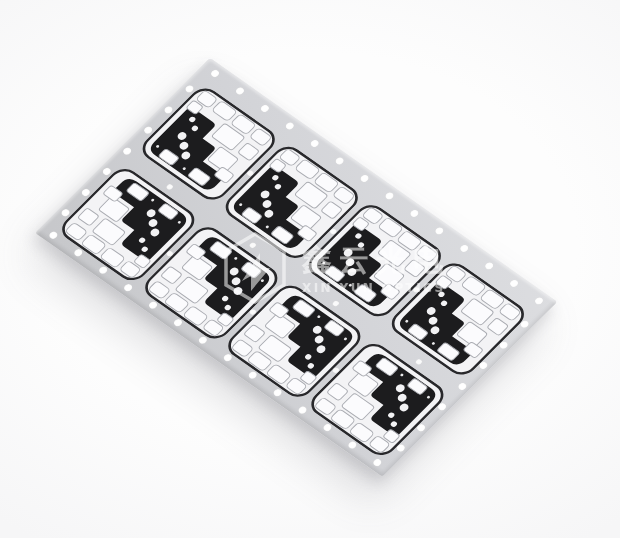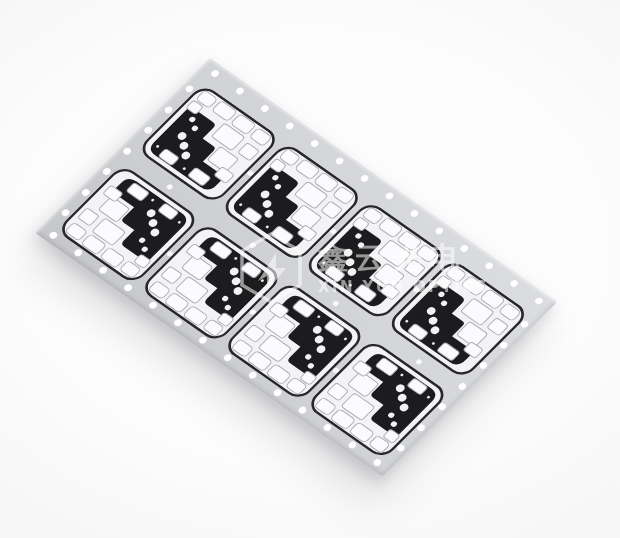--- a/index.html
+++ b/index.html
@@ -30,28 +30,28 @@
   .module.flip{transform:rotate(180deg);}
   .module svg{display:block;width:100%;height:100%;}
   .hole{
     position:absolute;border-radius:50%;
     box-shadow:inset 0 0 1px rgba(0,0,0,0.18);
   }
   .hole.edge{width:8px;height:8px;}
   .hole.inner{width:5.5px;height:5.5px;opacity:.9;}
   
   .watermark{
-    position:absolute;left:236px;top:231px;
+    position:absolute;left:220px;top:231px;
     display:flex;align-items:center;gap:12px;
     color:#ffffff;z-index:6;pointer-events:none;
     text-shadow:0 0 1px rgba(255,255,255,0.25);
   }
   .wm-logo{width:70px;height:74px;flex:0 0 auto;}
   .wm-cn{font-weight:bold;font-size:30px;line-height:1.1;letter-spacing:7px;white-space:nowrap;}
-  .wm-en{font-weight:bold;font-size:15px;line-height:1;letter-spacing:2.4px;margin-top:6px;white-space:nowrap;}
+  .wm-en{font-weight:bold;font-size:12px;line-height:1;letter-spacing:2.4px;margin-top:6px;white-space:nowrap;}
 </style>
 </head>
 <body>
 
 <div class="stage">
 
   <div class="panel">
       <div class="module" style="left: 14px; top: 25px;">
         <svg viewBox="0 0 104 96" xmlns="http://www.w3.org/2000/svg">
     <rect x="1.5" y="1.5" width="101" height="93" rx="14" fill="#f3f3f5" stroke="#28282b" stroke-width="2.6"></rect>

